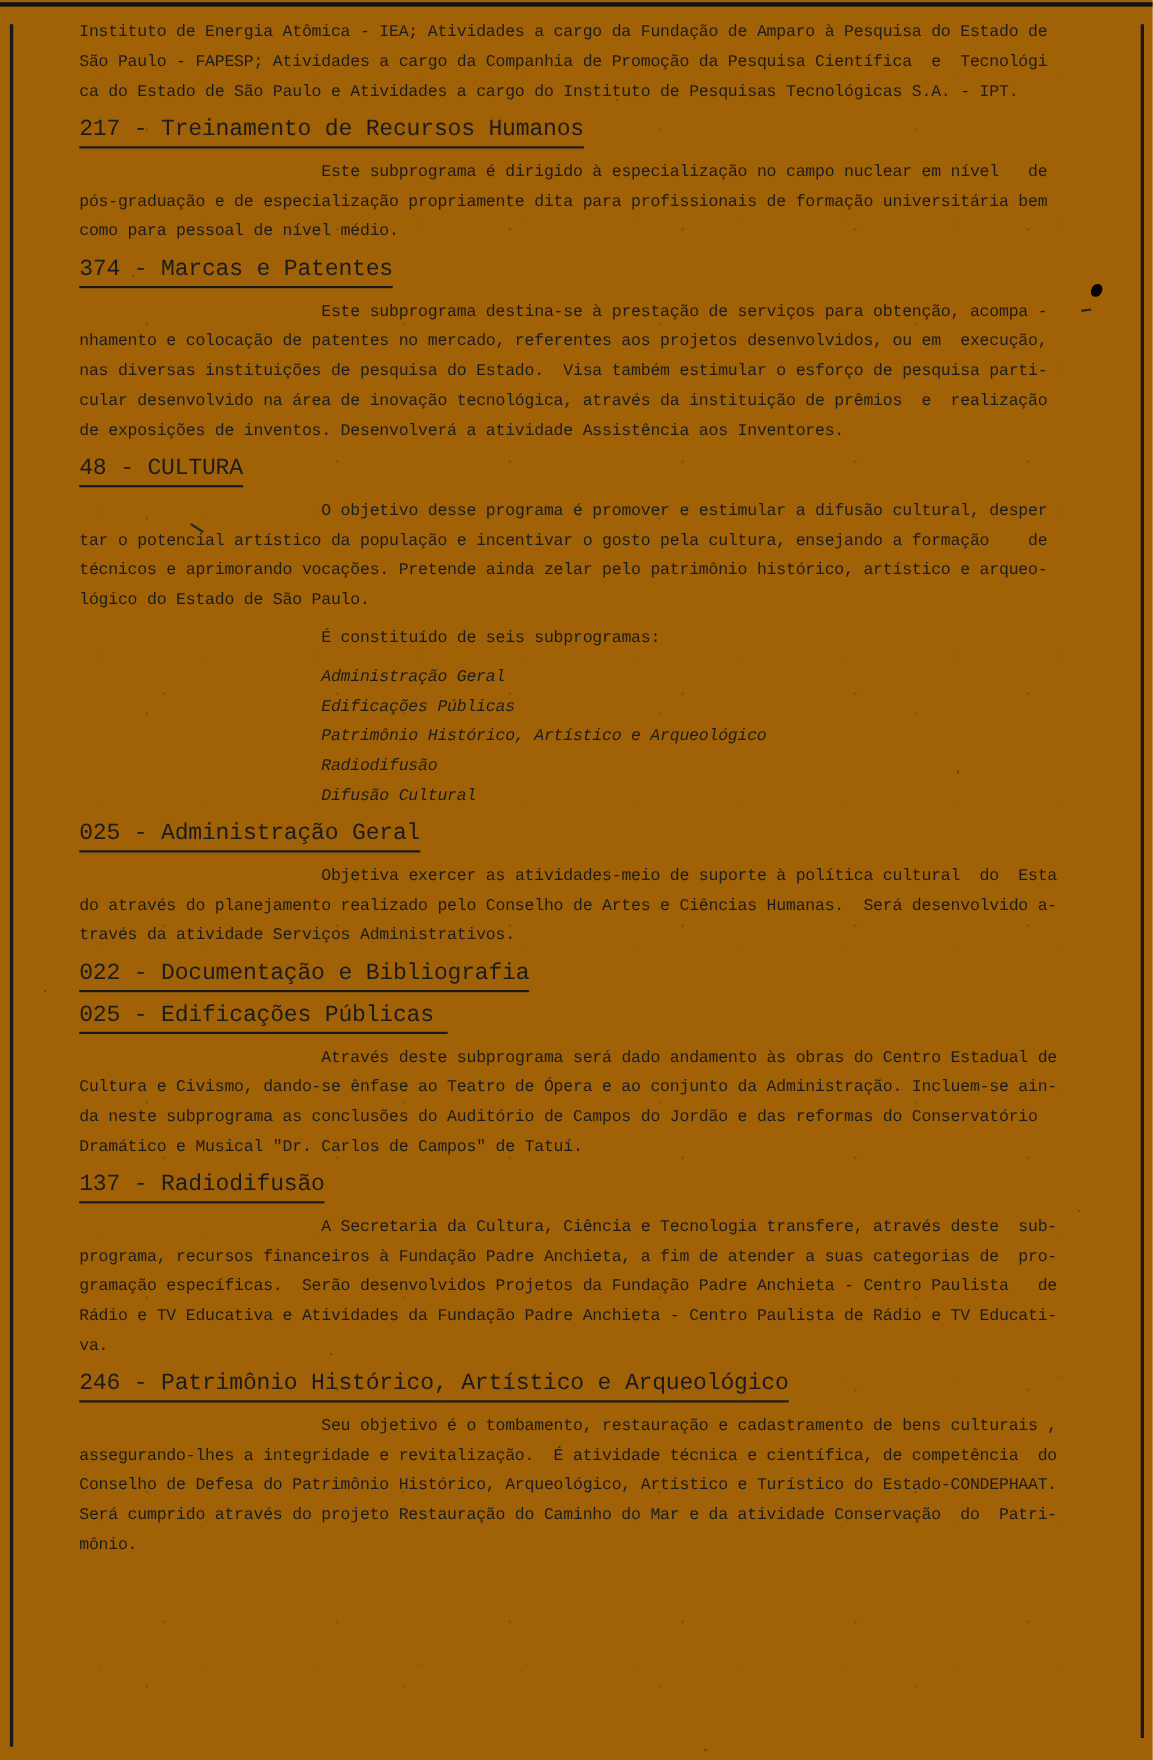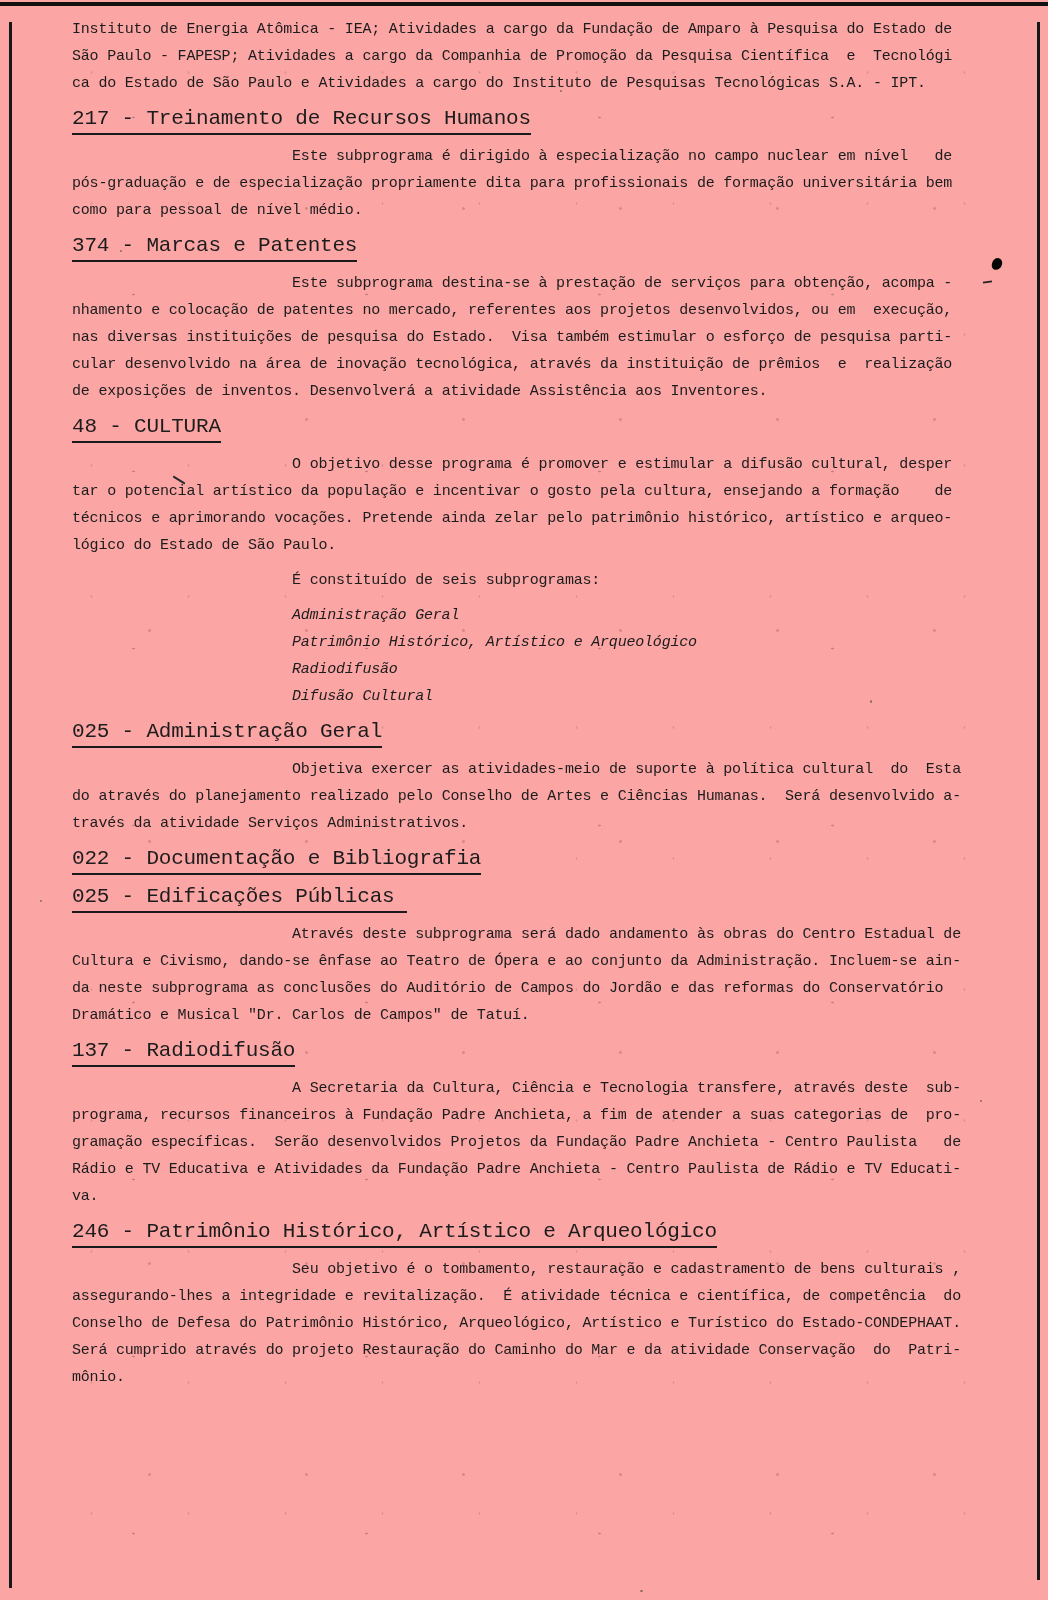--- a/index.html
+++ b/index.html
@@ -1,21 +1,21 @@
 <!DOCTYPE html>
 <html><head>
 <meta charset="utf-8">
 <title>Document</title>
 <style>
   html, body { margin: 0; padding: 0; background: #e8e8e6; }
   .page {
     position: relative;
     width: 1048px;
     height: 1600px;
-    background: #fca5a5;
+    background: #a16207;
     overflow: hidden;
     font-family: "Liberation Mono", "DejaVu Sans Mono", monospace;
     color: #1c1c1c;
   }
   
   .page::before {
     content: "";
     position: absolute; inset: 0;
     background-image:
       radial-gradient(rgba(20,20,20,0.25) 1px, transparent 1.5px),
@@ -89,20 +89,21 @@
 cular desenvolvido na área de inovação tecnológica, através da instituição de prêmios  e  realização
 de exposições de inventos. Desenvolverá a atividade Assistência aos Inventores.</p>
       <h3 class="heading">48 - CULTURA</h3>
       <p class="para">                         O objetivo desse programa é promover e estimular a difusão cultural, desper
 tar o potencial artístico da população e incentivar o gosto pela cultura, ensejando a formação    de
 técnicos e aprimorando vocações. Pretende ainda zelar pelo patrimônio histórico, artístico e arqueo-
 lógico do Estado de São Paulo.</p>
       <p class="para">                         É constituído de seis subprogramas:</p>
       <ul class="sub-list">
         <li>Administração Geral</li>
+        <li>Edificações Públicas</li>
         <li>Patrimônio Histórico, Artístico e Arqueológico</li>
         <li>Radiodifusão</li>
         <li>Difusão Cultural</li>
       </ul>
       <h3 class="heading">025 - Administração Geral</h3>
       <p class="para">                         Objetiva exercer as atividades-meio de suporte à política cultural  do  Esta
 do através do planejamento realizado pelo Conselho de Artes e Ciências Humanas.  Será desenvolvido a-
 través da atividade Serviços Administrativos.</p>
       <h3 class="heading">022 - Documentação e Bibliografia</h3>
       <h3 class="heading">025 - Edificações Públicas </h3>

